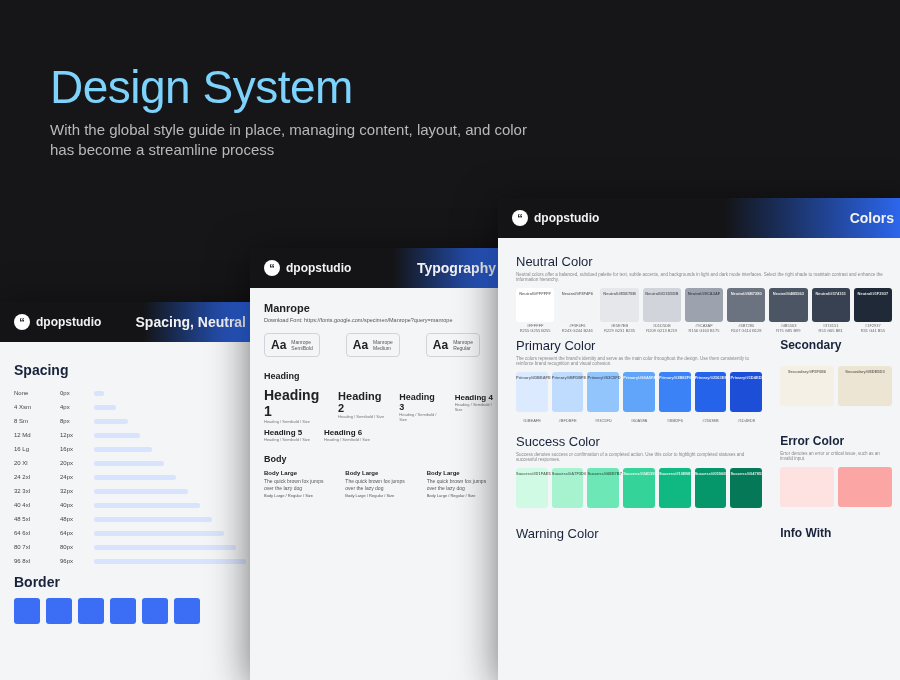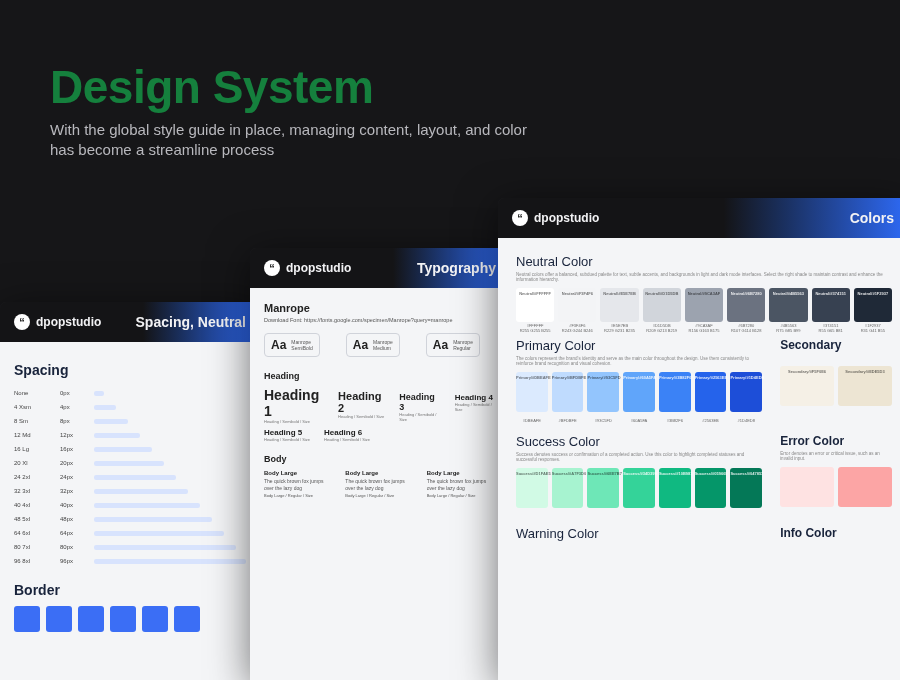--- a/index.html
+++ b/index.html
@@ -6,21 +6,21 @@
   body {
     width: 900px; height: 680px;
     background: #161618;
     font-family: -apple-system, BlinkMacSystemFont, "Segoe UI", Helvetica, Arial, sans-serif;
     overflow: hidden;
     position: relative;
     color: #e6e6ea;
   }
   
   .hero { padding: 60px 50px 30px; }
-  .hero h1 { font-size: 46px; font-weight: 700; letter-spacing: -0.5px; color: #15803d; }
+  .hero h1 { font-size: 46px; font-weight: 400; letter-spacing: -0.5px; color: #7dd3fc; }
   .hero p  { font-size: 15px; line-height: 1.35; color: #b8b8bd; max-width: 480px; margin-top: 6px; }
 
   
   .card {
     position: absolute;
     background: #1e1e22;
     border-radius: 6px 6px 0 0;
     box-shadow: 0 8px 40px rgba(0,0,0,.55);
     overflow: hidden;
   }
@@ -169,21 +169,21 @@
           <span class="name">80 7xl</span>
                    <span class="px">80px</span>
                    <span class="bar" style="max-width:142px"></span>
         </div>
         <div class="sp-row">
           <span class="name">96 8xl</span>
                    <span class="px">96px</span>
                    <span class="bar" style="max-width:154px"></span>
         </div>
       </div>
-    <div class="section-h" style="margin-top:14px">Border</div>
+    <div class="section-h" style="margin-top:6px">Border</div>
     <div class="border-row">
       <div class="sq"></div>
       <div class="sq"></div>
       <div class="sq"></div>
       <div class="sq"></div>
       <div class="sq"></div>
       <div class="sq"></div>
     </div>
   </div>
 </div>
@@ -385,18 +385,18 @@
             <div class="swatch" style="background: rgb(252, 165, 165);"></div>
           </div>
       </div>
     </div>
 
     <div class="two-col" style="margin-top:18px">
       <div style="flex:2.2">
           <div class="col-h">Warning Color</div>
         </div>
       <div style="flex:1">
-          <div class="side-h">Info Color</div>
+          <div class="side-h">Info With</div>
         </div>
     </div>
 
   </div>
 </div>
 
 </body></html>

